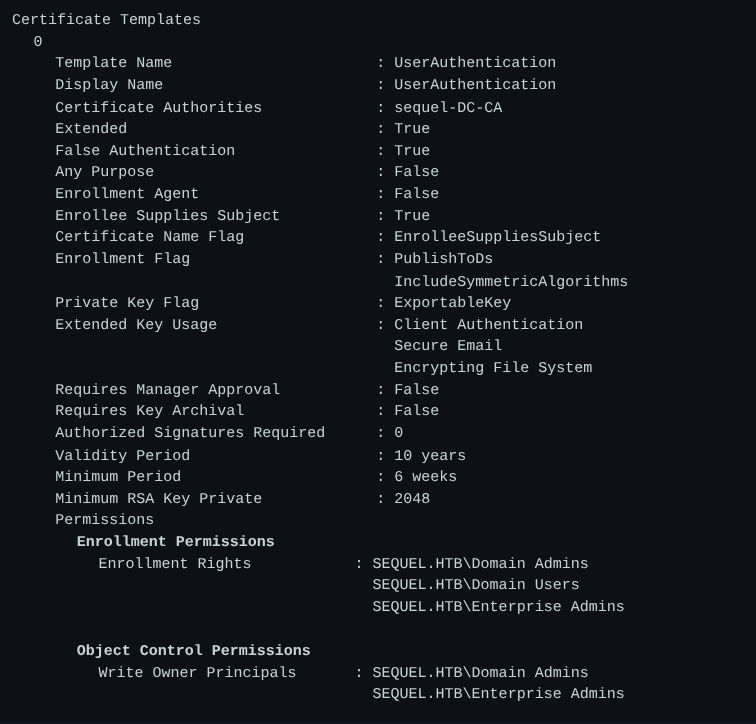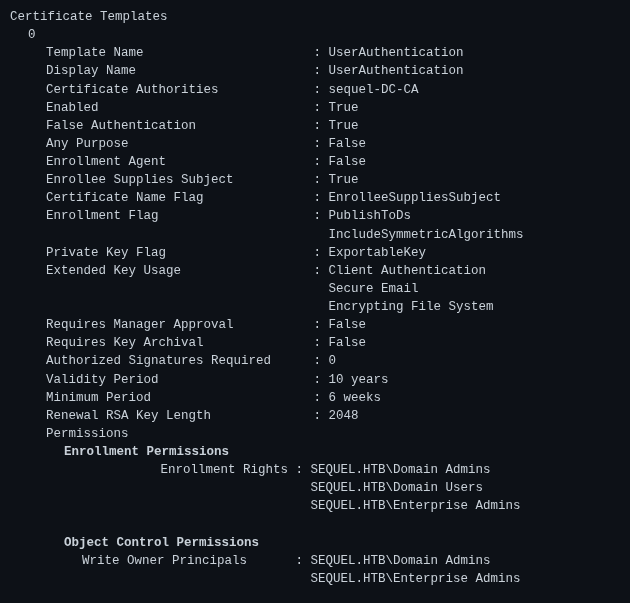--- a/index.html
+++ b/index.html
@@ -35,41 +35,41 @@
   </style>
 </head>
 <body>
 
 <div class="terminal">
   <span class="line">Certificate Templates</span>
   <span class="line indent1">0</span>
   <span class="line indent2"><span class="key-col">Template Name</span> : UserAuthentication</span>
   <span class="line indent2"><span class="key-col">Display Name</span> : UserAuthentication</span>
   <span class="line indent2"><span class="key-col">Certificate Authorities</span> : sequel-DC-CA</span>
-  <span class="line indent2"><span class="key-col">Enabled</span> : True</span>
+  <span class="line indent2"><span class="key-col">Extended</span> : True</span>
   <span class="line indent2"><span class="key-col">False Authentication</span> : True</span>
   <span class="line indent2"><span class="key-col">Any Purpose</span> : False</span>
   <span class="line indent2"><span class="key-col">Enrollment Agent</span> : False</span>
   <span class="line indent2"><span class="key-col">Enrollee Supplies Subject</span> : True</span>
   <span class="line indent2"><span class="key-col">Certificate Name Flag</span> : EnrolleeSuppliesSubject</span>
   <span class="line indent2"><span class="key-col">Enrollment Flag</span> : PublishToDs</span>
   <span class="line indent2"><span class="key-col"></span>   IncludeSymmetricAlgorithms</span>
   <span class="line indent2"><span class="key-col">Private Key Flag</span> : ExportableKey</span>
   <span class="line indent2"><span class="key-col">Extended Key Usage</span> : Client Authentication</span>
   <span class="line indent2"><span class="key-col"></span>   Secure Email</span>
   <span class="line indent2"><span class="key-col"></span>   Encrypting File System</span>
   <span class="line indent2"><span class="key-col">Requires Manager Approval</span> : False</span>
   <span class="line indent2"><span class="key-col">Requires Key Archival</span> : False</span>
   <span class="line indent2"><span class="key-col">Authorized Signatures Required</span> : 0</span>
   <span class="line indent2"><span class="key-col">Validity Period</span> : 10 years</span>
   <span class="line indent2"><span class="key-col">Minimum Period</span> : 6 weeks</span>
-  <span class="line indent2"><span class="key-col">Renewal RSA Key Length</span> : 2048</span>
+  <span class="line indent2"><span class="key-col">Minimum RSA Key Private</span> : 2048</span>
   <span class="line indent2">Permissions</span>
   <span class="line indent3">Enrollment Permissions</span>
-  <span class="line" style="padding-left:72px;"><span class="key-col" style="min-width:206px;text-align:right;">Enrollment Rights</span> : SEQUEL.HTB\Domain Admins</span>
+  <span class="line" style="padding-left:72px;"><span class="key-col" style="min-width:206px;">Enrollment Rights</span> : SEQUEL.HTB\Domain Admins</span>
   <span class="line" style="padding-left:72px;"><span class="key-col" style="min-width:206px;"></span>   SEQUEL.HTB\Domain Users</span>
   <span class="line" style="padding-left:72px;"><span class="key-col" style="min-width:206px;"></span>   SEQUEL.HTB\Enterprise Admins</span>
   <span class="line" style="padding-left:54px;"> </span>
   <span class="line indent3">Object Control Permissions</span>
   <span class="line" style="padding-left:72px;"><span class="key-col" style="min-width:206px;">Write Owner Principals</span> : SEQUEL.HTB\Domain Admins</span>
   <span class="line" style="padding-left:72px;"><span class="key-col" style="min-width:206px;"></span>   SEQUEL.HTB\Enterprise Admins</span>
 
 </div>
 
 </body></html>

